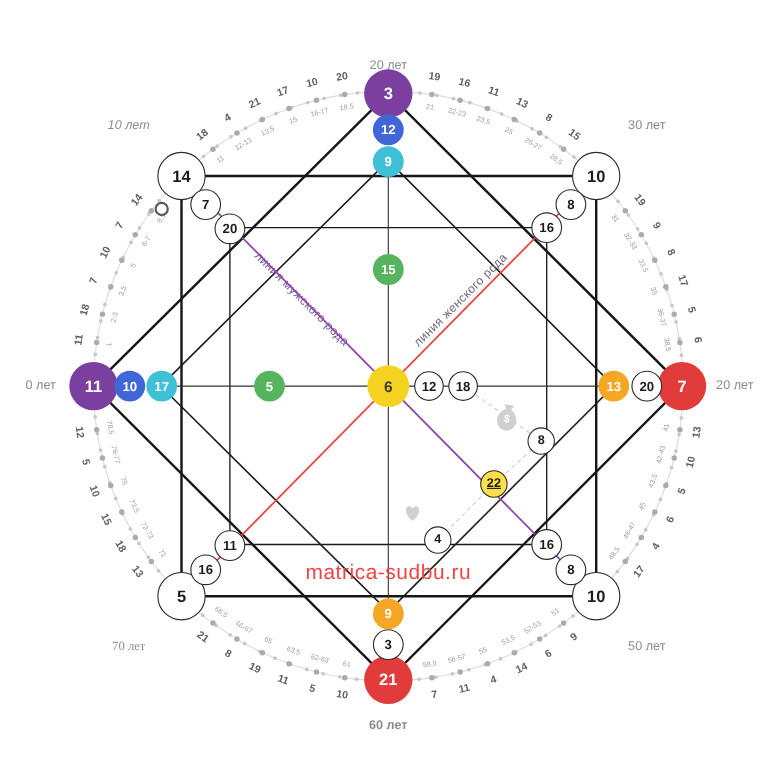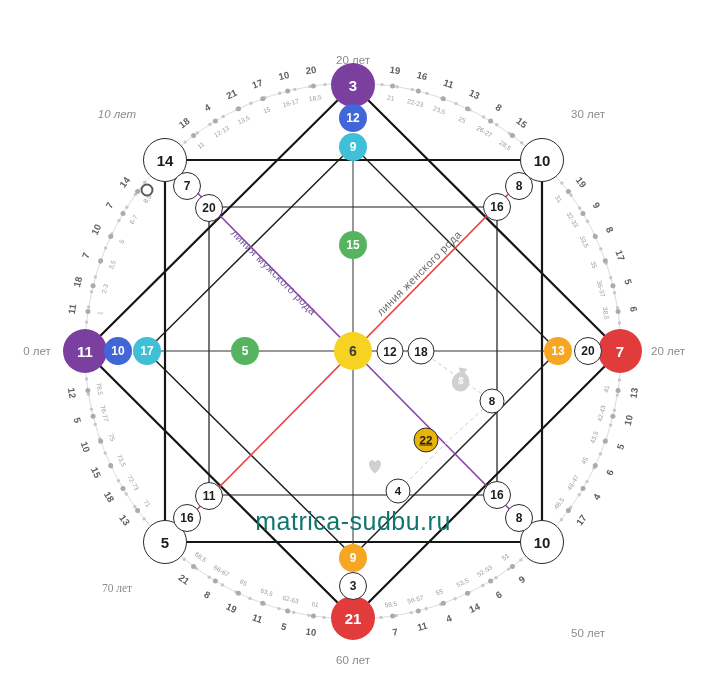--- a/index.html
+++ b/index.html
@@ -9,21 +9,21 @@
   #lines text{font-family:"Liberation Sans","DejaVu Sans",sans-serif}
   .circle{position:absolute;transform:translate(-50%,-50%);border-radius:50%;
           display:flex;align-items:center;justify-content:center;font-weight:700;
           box-sizing:border-box;line-height:1;z-index:5}
   .age-label{position:absolute;transform:translate(-50%,-50%);color:#8c8c8c;
              font-size:11.5px;white-space:nowrap;z-index:4}
   .line-label{position:absolute;font-size:11px;white-space:nowrap;z-index:4;letter-spacing:.4px}
   #male-label{left:274px;top:272px;transform:translate(-50%,-50%) rotate(45deg)}
   #female-label{left:419px;top:273px;transform:translate(-50%,-50%) rotate(-45deg)}
   #watermark{position:absolute;left:353px;top:521px;transform:translate(-50%,-50%);
-             color:#0f766e;font-size:25px;letter-spacing:.5px;z-index:2}
+             color:#ef4444;font-size:19px;letter-spacing:.5px;z-index:2}
   #ring-marker{position:absolute;width:9px;height:9px;border:2.2px solid #5a5a5a;
                border-radius:50%;background:#fff;transform:translate(-50%,-50%);z-index:6}
 </style>
 </head>
 <body>
 
 <div id="stage">
 
   <svg id="lines" width="702" height="700" viewBox="0 0 702 700">
     <g id="perimeter-layer">
@@ -293,22 +293,22 @@
   </svg>
 
   <div id="watermark">matrica-sudbu.ru</div>
 
   <div id="age-labels-layer">
       <div class="age-label" style="left: 37px; top: 351px;">0 лет</div>
       <div class="age-label" style="left: 117px; top: 114px; font-style: italic;">10 лет</div>
       <div class="age-label" style="left: 353px; top: 60px;">20 лет</div>
       <div class="age-label" style="left: 588px; top: 114px; text-align: right;">30 лет</div>
       <div class="age-label" style="left: 668px; top: 351px;">20 лет</div>
-      <div class="age-label" style="left: 588px; top: 588px; margin-top: 45px;">50 лет</div>
-      <div class="age-label" style="left: 353px; top: 660px;">60 лет</div>
+      <div class="age-label" style="left: 588px; top: 588px;">50 лет</div>
+      <div class="age-label" style="left: 353px; top: 660px; font-weight: bold;">60 лет</div>
       <div class="age-label" style="left: 117px; top: 588px; font-family: Liberation Serif, serif;">70 лет</div>
     </div>
   <div id="circles-layer">
       <div class="circle" style="left: 85px; top: 351px; width: 44px; height: 44px; font-size: 15px; background: rgb(123, 63, 160); color: rgb(255, 255, 255);">11</div>
       <div class="circle" style="left: 165px; top: 160px; width: 44px; height: 44px; font-size: 15px; background: rgb(255, 255, 255); border: 1.4px solid rgb(43, 43, 43); color: rgb(28, 28, 28);">14</div>
       <div class="circle" style="left: 353px; top: 85px; width: 44px; height: 44px; font-size: 15px; background: rgb(123, 63, 160); color: rgb(255, 255, 255);">3</div>
       <div class="circle" style="left: 542px; top: 160px; width: 44px; height: 44px; font-size: 15px; background: rgb(255, 255, 255); border: 1.4px solid rgb(43, 43, 43); color: rgb(28, 28, 28);">10</div>
       <div class="circle" style="left: 620px; top: 351px; width: 44px; height: 44px; font-size: 15px; background: rgb(226, 59, 59); color: rgb(255, 255, 255);">7</div>
       <div class="circle" style="left: 542px; top: 542px; width: 44px; height: 44px; font-size: 15px; background: rgb(255, 255, 255); border: 1.4px solid rgb(43, 43, 43); color: rgb(28, 28, 28);">10</div>
       <div class="circle" style="left: 353px; top: 618px; width: 44px; height: 44px; font-size: 15px; background: rgb(226, 59, 59); color: rgb(255, 255, 255);">21</div>
@@ -328,21 +328,21 @@
       <div class="circle" style="left: 209px; top: 208px; width: 28px; height: 28px; font-size: 12px; background: rgb(255, 255, 255); border: 1.4px solid rgb(43, 43, 43); color: rgb(28, 28, 28);">20</div>
       <div class="circle" style="left: 519px; top: 186px; width: 28px; height: 28px; font-size: 12px; background: rgb(255, 255, 255); border: 1.4px solid rgb(43, 43, 43); color: rgb(28, 28, 28);">8</div>
       <div class="circle" style="left: 497px; top: 207px; width: 28px; height: 28px; font-size: 12px; background: rgb(255, 255, 255); border: 1.4px solid rgb(43, 43, 43); color: rgb(28, 28, 28);">16</div>
       <div class="circle" style="left: 187px; top: 518px; width: 28px; height: 28px; font-size: 12px; background: rgb(255, 255, 255); border: 1.4px solid rgb(43, 43, 43); color: rgb(28, 28, 28);">16</div>
       <div class="circle" style="left: 209px; top: 496px; width: 28px; height: 28px; font-size: 12px; background: rgb(255, 255, 255); border: 1.4px solid rgb(43, 43, 43); color: rgb(28, 28, 28);">11</div>
       <div class="circle" style="left: 519px; top: 518px; width: 28px; height: 28px; font-size: 12px; background: rgb(255, 255, 255); border: 1.4px solid rgb(43, 43, 43); color: rgb(28, 28, 28);">8</div>
       <div class="circle" style="left: 497px; top: 495px; width: 28px; height: 28px; font-size: 12px; background: rgb(255, 255, 255); border: 1.4px solid rgb(43, 43, 43); color: rgb(28, 28, 28);">16</div>
       <div class="circle" style="left: 390px; top: 351px; width: 27px; height: 27px; font-size: 12px; background: rgb(255, 255, 255); border: 1.4px solid rgb(43, 43, 43); color: rgb(28, 28, 28);">12</div>
       <div class="circle" style="left: 421px; top: 351px; width: 27px; height: 27px; font-size: 12px; background: rgb(255, 255, 255); border: 1.4px solid rgb(43, 43, 43); color: rgb(28, 28, 28);">18</div>
       <div class="circle" style="left: 492px; top: 401px; width: 25px; height: 25px; font-size: 11.5px; background: rgb(255, 255, 255); border: 1.4px solid rgb(43, 43, 43); color: rgb(28, 28, 28);">8</div>
-      <div class="circle" style="left: 426px; top: 440px; width: 25px; height: 25px; font-size: 11.5px; background: #eab308; border: 1.4px solid rgb(43, 43, 43); color: rgb(28, 28, 28); text-decoration: underline;">22</div>
+      <div class="circle" style="left: 449px; top: 440px; width: 25px; height: 25px; font-size: 11.5px; background: #fde047; border: 1.4px solid rgb(43, 43, 43); color: rgb(28, 28, 28); text-decoration: underline;">22</div>
       <div class="circle" style="left: 398px; top: 491px; width: 25px; height: 25px; font-size: 11.5px; background: rgb(255, 255, 255); border: 1.4px solid rgb(43, 43, 43); color: rgb(28, 28, 28);">4</div>
     </div>
 
   <div class="line-label" id="male-label" style="color: rgb(122, 88, 160);">линия мужского рода</div>
   <div class="line-label" id="female-label" style="color: rgb(107, 107, 107);">линия женского рода</div>
 
   <div id="ring-marker" style="left:147px;top:190px"></div>
 </div>
 
 </body></html>

